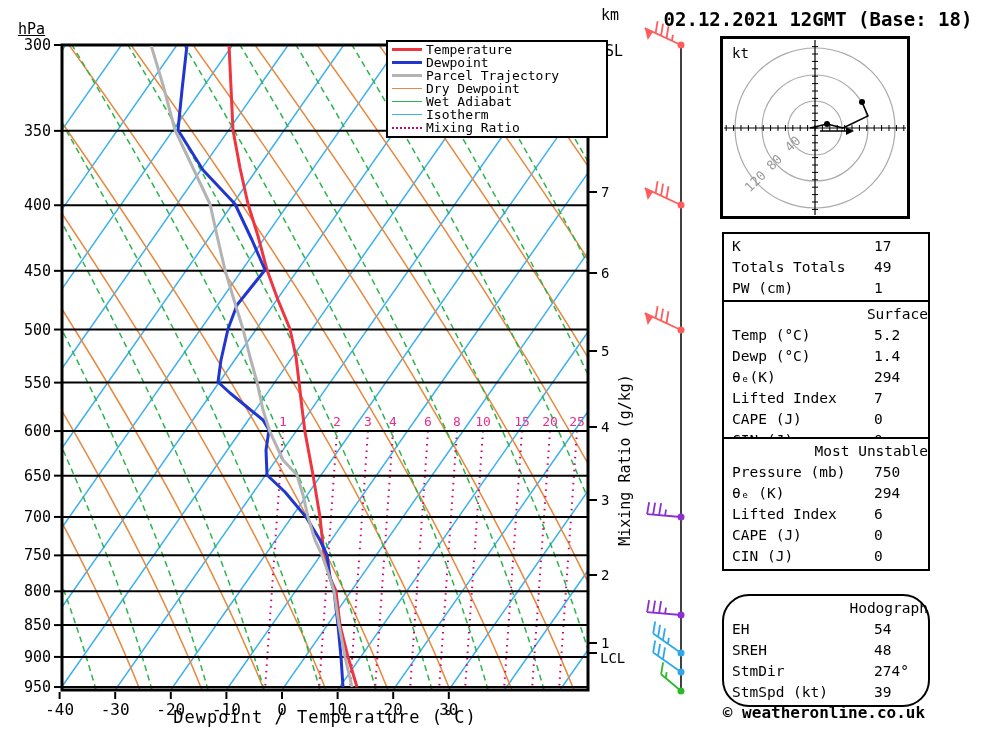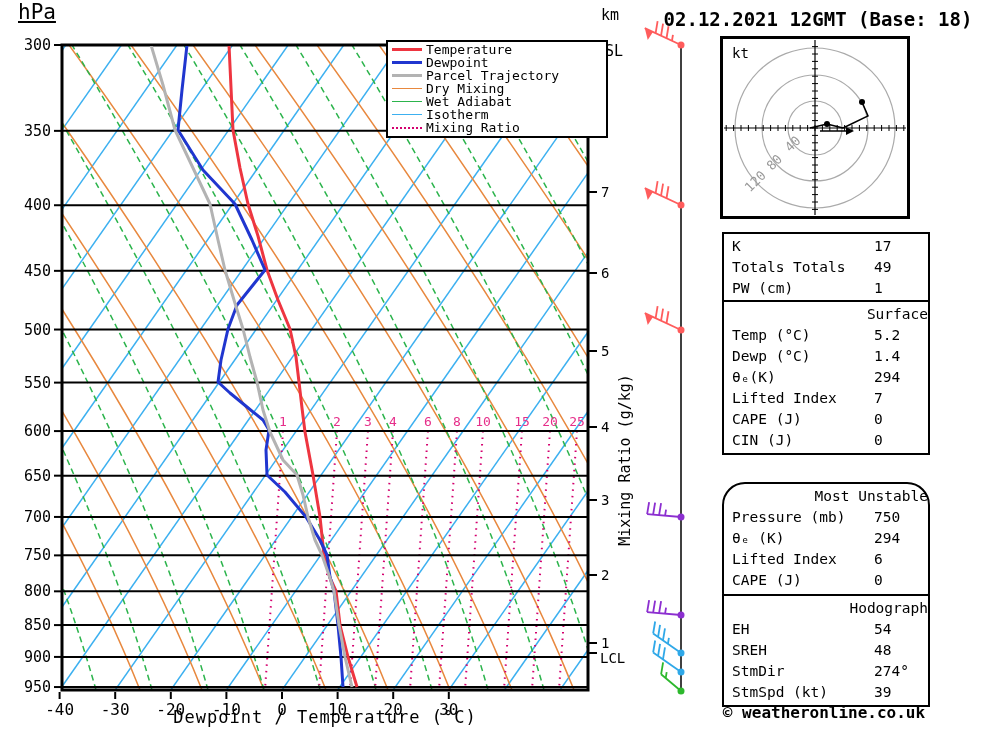--- a/index.html
+++ b/index.html
@@ -1,21 +1,21 @@
 <!DOCTYPE html>
 <html><head>
 <meta charset="utf-8">
 <style>
   html,body{margin:0;padding:0;background:#fff;}
   .page{position:relative;width:1000px;height:733px;background:#fff;overflow:hidden;
         font-family:"DejaVu Sans Mono","Liberation Mono",monospace;color:#000;}
   .abs{position:absolute;}
   .hdr-title{left:40px;top:6px;width:480px;text-align:center;font-size:21px;font-weight:bold;letter-spacing:1px;}
   .hdr-date{left:638px;top:8px;width:360px;text-align:center;font-size:19px;font-weight:bold;}
-  .unit-hpa{left:18px;top:0;font-size:21px;text-decoration:underline;}
+  .unit-hpa{left:18px;top:20px;font-size:15px;text-decoration:underline;}
   .unit-km{left:601px;top:6px;font-size:15px;}
   .unit-asl{left:596px;top:22px;font-size:15px;margin-top:20px;}
   .xaxis-label{left:60px;top:707px;width:530px;text-align:center;font-size:17px;letter-spacing:1px;}
   .copyright{left:718px;top:703px;width:212px;text-align:center;font-size:16px;font-weight:bold;}
   .legend{left:386px;top:40px;width:202px;border:2px solid #000;background:#fff;padding:1px 16px 2px 0;z-index:5;}
   .legend-row{height:13px;line-height:13px;font-size:13px;white-space:nowrap;display:flex;align-items:center;}
   .legend-swatch{display:inline-block;width:30px;margin:0 4px 0 4px;flex:none;}
   .info-table{left:722px;width:204px;border:2px solid #000;background:#fff;font-size:14.5px;padding:2px 0;}
   .tbl-title{text-align:right;line-height:21px;height:21px;}
   .tbl-row{position:relative;line-height:21px;height:21px;padding-left:8px;white-space:nowrap;}
@@ -278,21 +278,21 @@
       <div class="legend-row">
         <span class="legend-swatch" style="border-top: 3px solid rgb(32, 54, 207);"></span>
         <span>Dewpoint</span>
       </div>
       <div class="legend-row">
         <span class="legend-swatch" style="border-top: 3px solid rgb(179, 179, 179);"></span>
         <span>Parcel Trajectory</span>
       </div>
       <div class="legend-row">
         <span class="legend-swatch" style="border-top: 1.5px solid rgb(232, 136, 62);"></span>
-        <span>Dry Mixing</span>
+        <span>Dry Dewpoint</span>
       </div>
       <div class="legend-row">
         <span class="legend-swatch" style="border-top: 1.5px solid rgb(44, 180, 76);"></span>
         <span>Wet Adiabat</span>
       </div>
       <div class="legend-row">
         <span class="legend-swatch" style="border-top: 1.5px solid rgb(60, 176, 240);"></span>
         <span>Isotherm</span>
       </div>
       <div class="legend-row">
@@ -376,29 +376,29 @@
       </div>
       <div class="abs info-table" style="top: 300px;">
         <div class="tbl-title">Surface</div>
         <div class="tbl-row"><span>Temp (°C)</span><span class="val">5.2</span></div>
         <div class="tbl-row"><span>Dewp (°C)</span><span class="val">1.4</span></div>
         <div class="tbl-row"><span>θₑ(K)</span><span class="val">294</span></div>
         <div class="tbl-row"><span>Lifted Index</span><span class="val">7</span></div>
         <div class="tbl-row"><span>CAPE (J)</span><span class="val">0</span></div>
         <div class="tbl-row"><span>CIN (J)</span><span class="val">0</span></div>
       </div>
-      <div class="abs info-table" style="top: 482px; border-radius: 23px;">
+      <div class="abs info-table" style="top: 437px;">
         <div class="tbl-title">Most Unstable</div>
         <div class="tbl-row"><span>Pressure (mb)</span><span class="val">750</span></div>
         <div class="tbl-row"><span>θₑ (K)</span><span class="val">294</span></div>
         <div class="tbl-row"><span>Lifted Index</span><span class="val">6</span></div>
         <div class="tbl-row"><span>CAPE (J)</span><span class="val">0</span></div>
         <div class="tbl-row"><span>CIN (J)</span><span class="val">0</span></div>
       </div>
-      <div class="abs info-table" style="top: 594px;">
+      <div class="abs info-table" style="top: 594px; border-radius: 27px;">
         <div class="tbl-title">Hodograph</div>
         <div class="tbl-row"><span>EH</span><span class="val">54</span></div>
         <div class="tbl-row"><span>SREH</span><span class="val">48</span></div>
         <div class="tbl-row"><span>StmDir</span><span class="val">274°</span></div>
         <div class="tbl-row"><span>StmSpd (kt)</span><span class="val">39</span></div>
       </div>
     </div>
 
   <div class="abs xaxis-label">Dewpoint / Temperature (°C)</div>
   <div class="abs copyright">© weatheronline.co.uk</div>

